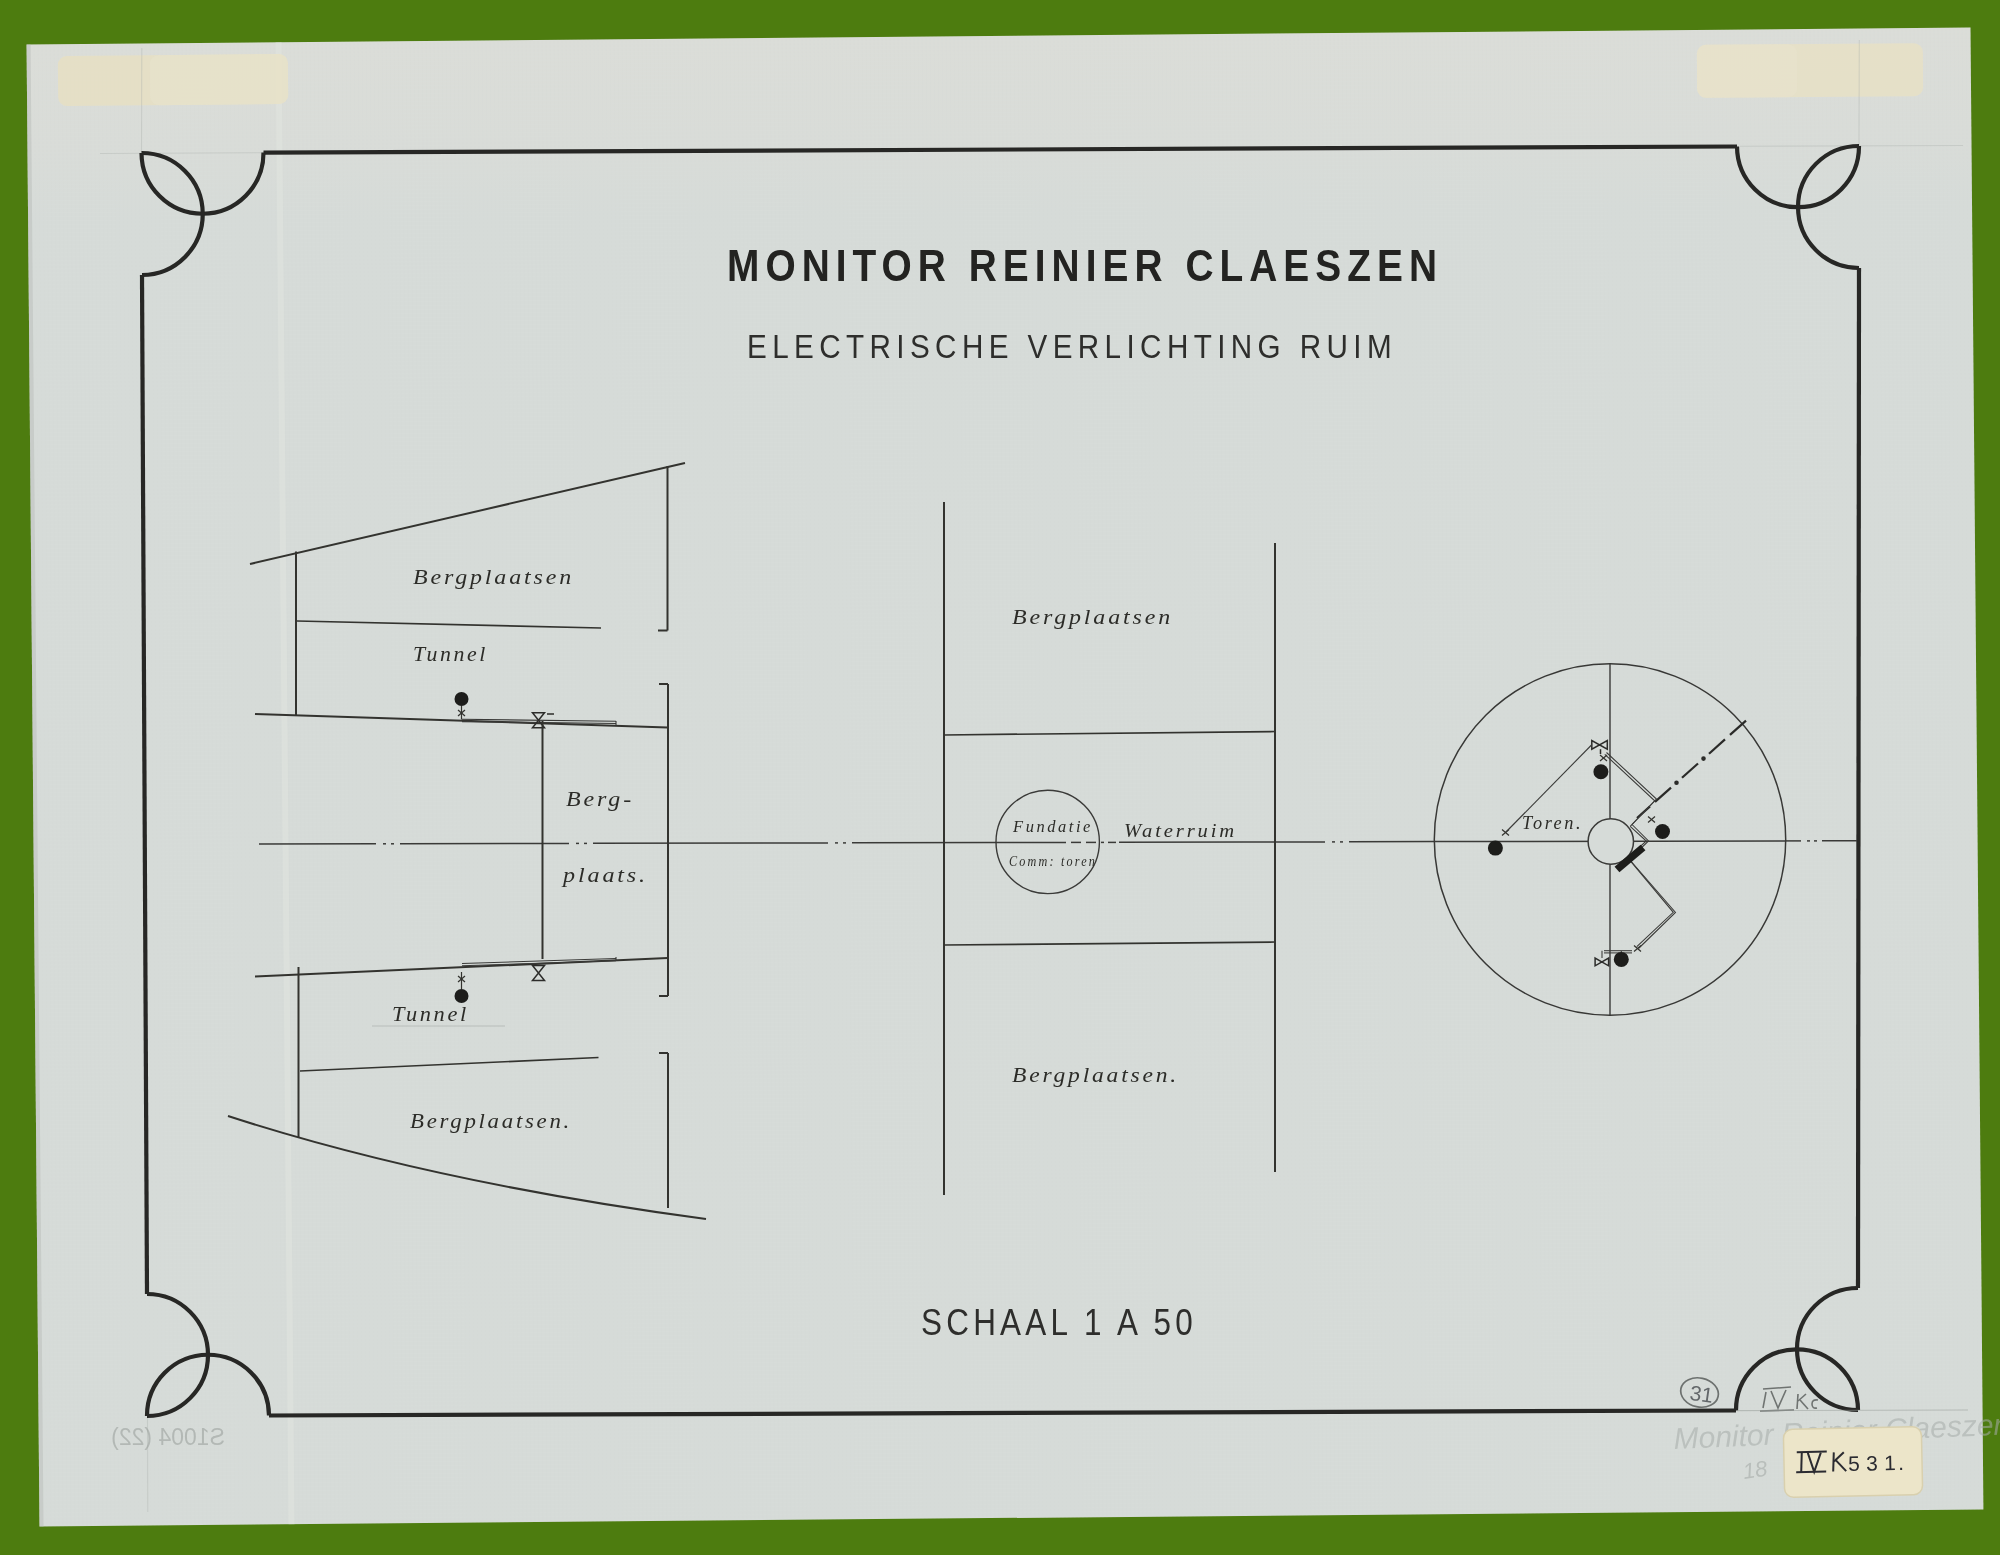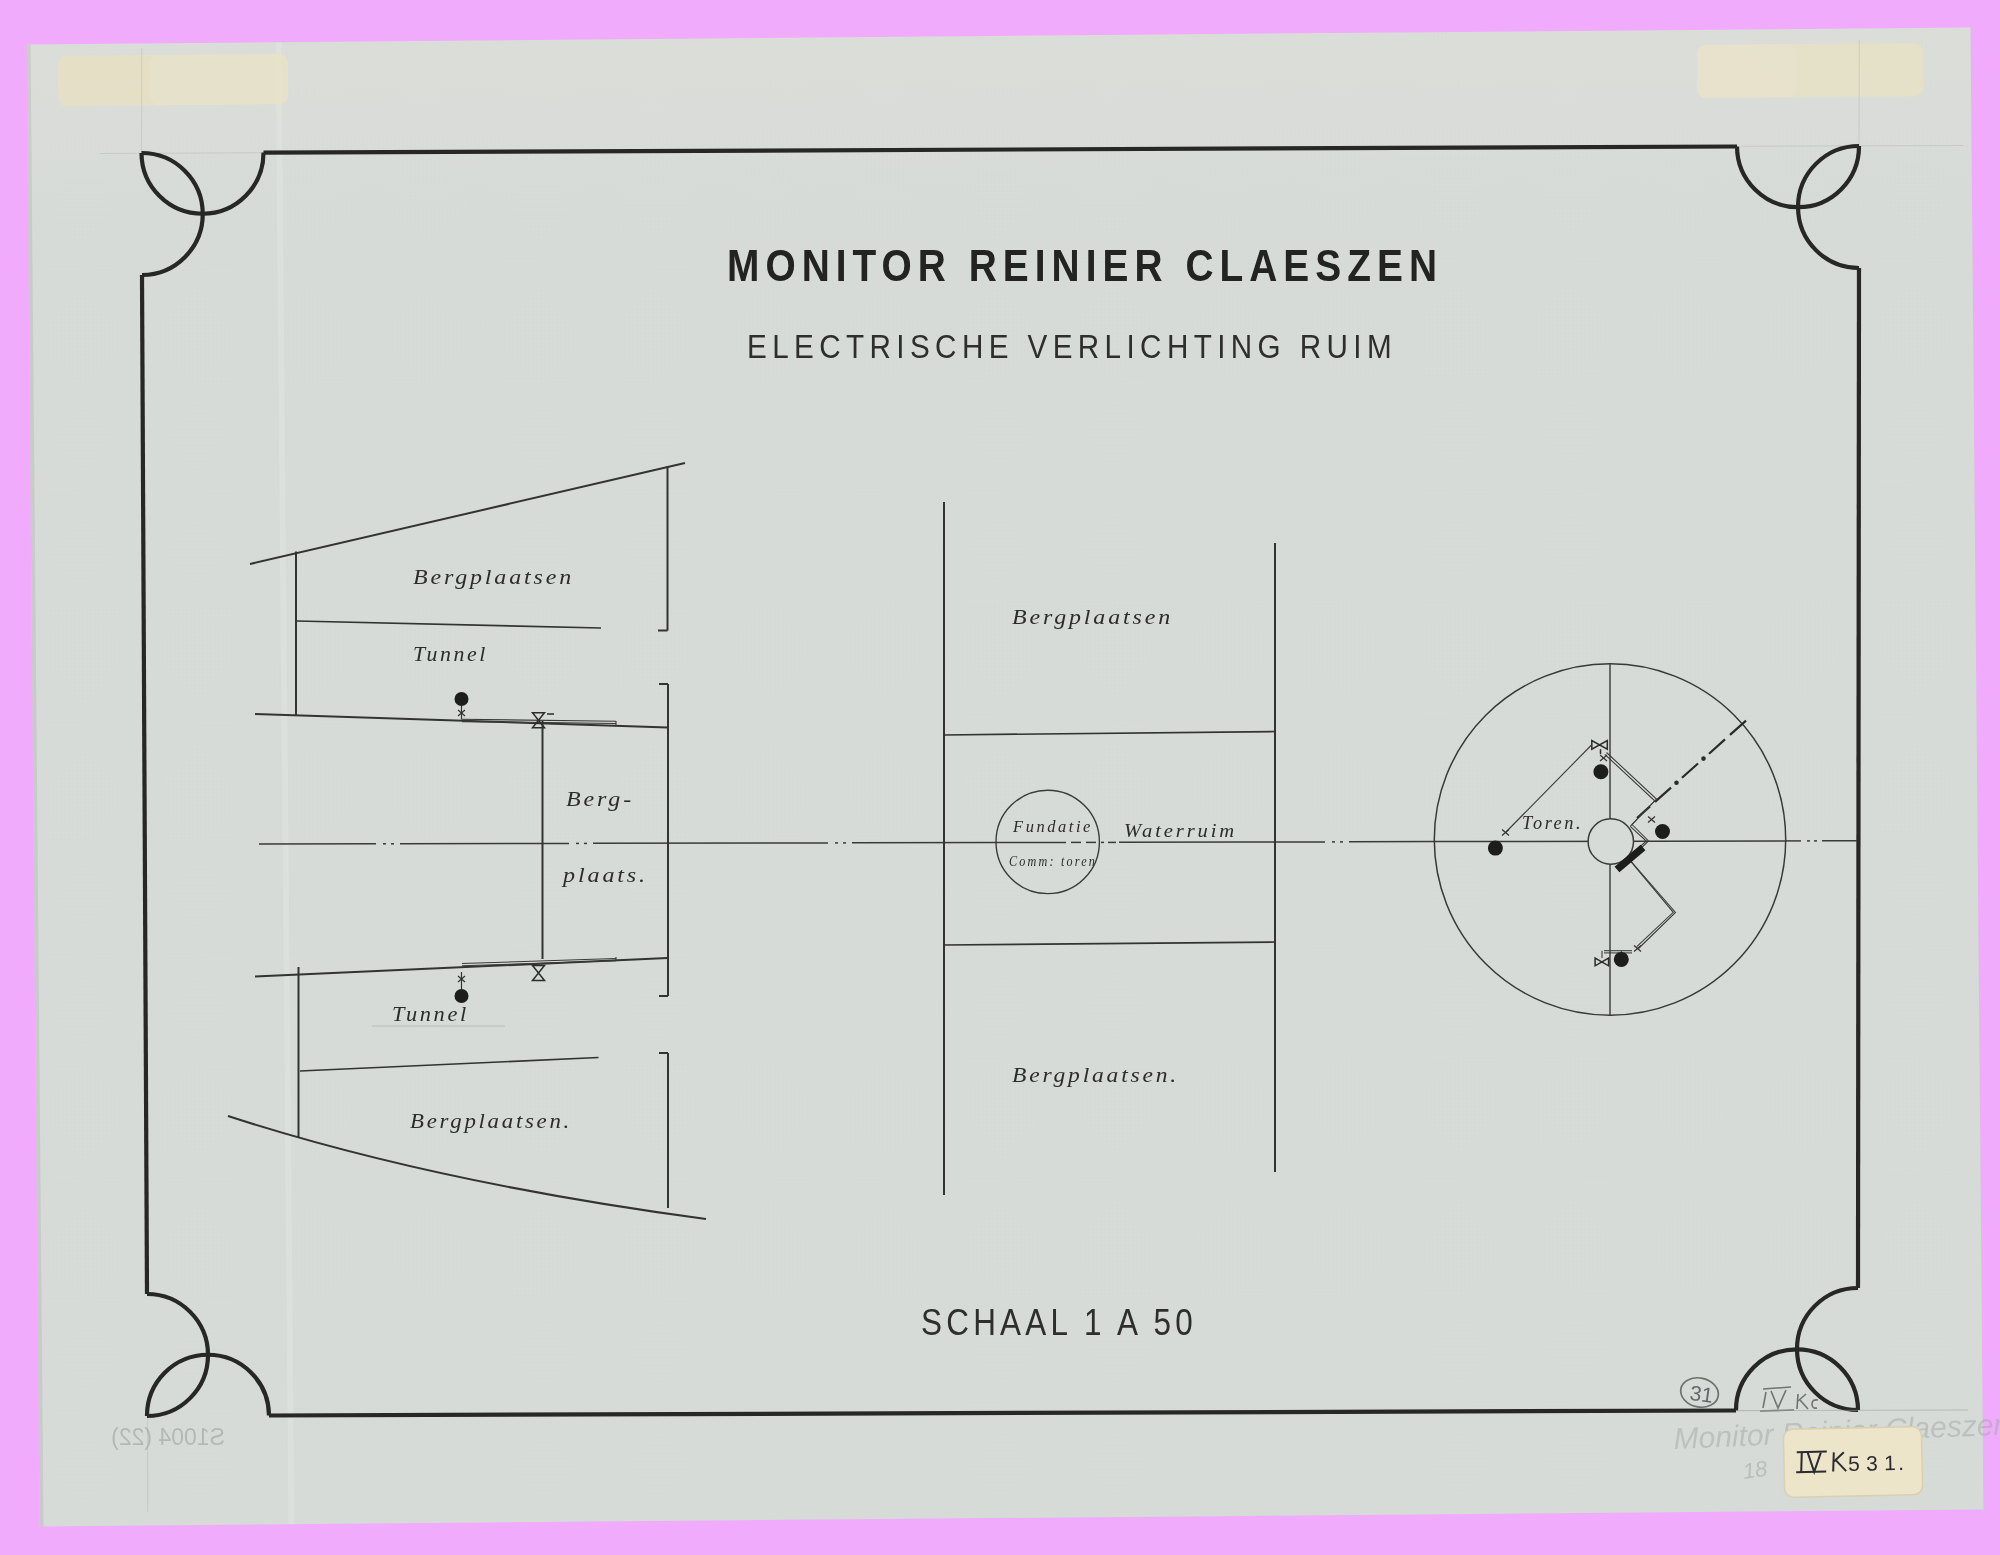--- a/index.html
+++ b/index.html
@@ -1,16 +1,16 @@
 <!DOCTYPE html>
 <html><head>
 <meta charset="utf-8">
 <style>
   html,body{margin:0;padding:0;background:#f6f6f4;}
-  .page{position:relative;width:2000px;height:1555px;overflow:hidden;background:#f0abfc;font-family:"Liberation Sans",sans-serif;}
+  .page{position:relative;width:2000px;height:1555px;overflow:hidden;background:#4d7c0f;font-family:"Liberation Sans",sans-serif;}
   svg text{font-family:"Liberation Sans",sans-serif;}
   .script{font-family:"Liberation Serif",serif;font-style:italic;fill:#2c2c28;letter-spacing:2.5px;}
 </style>
 </head>
 <body>
 <div class="page">
 <svg width="2000" height="1555" viewBox="0 0 2000 1555">
 
 <g>
   <defs>

